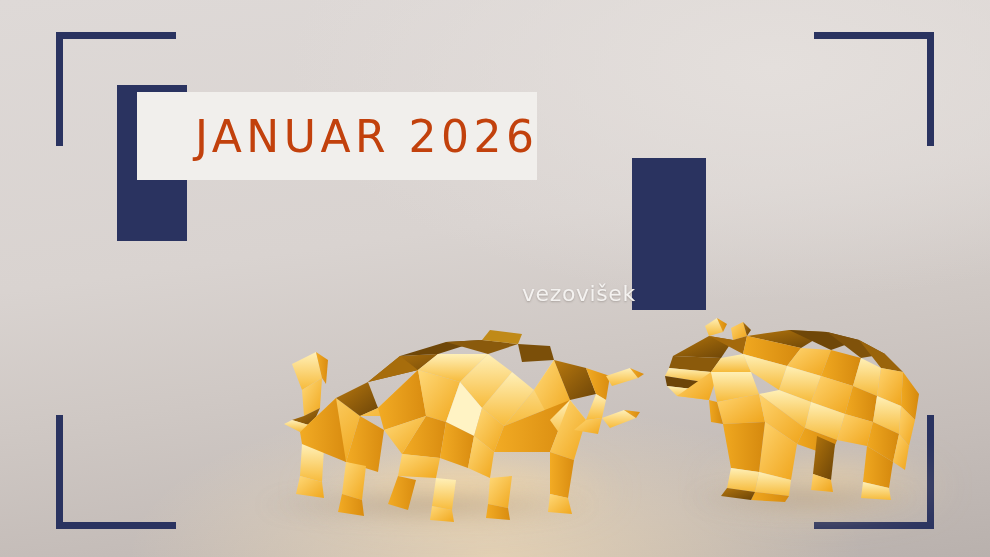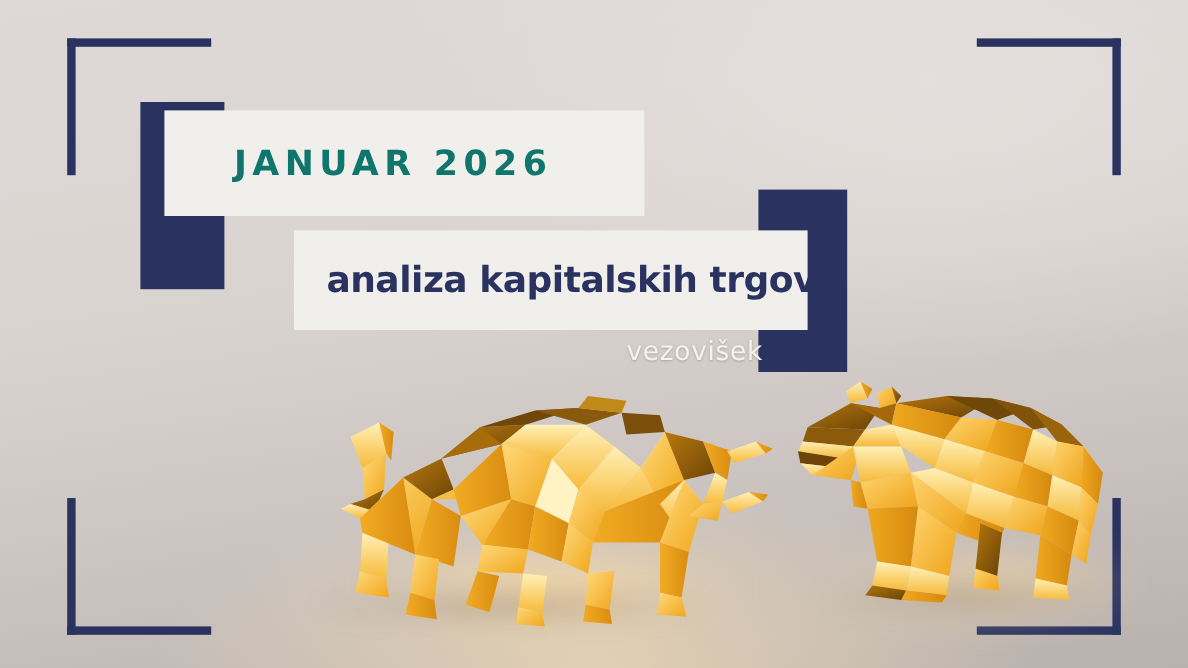--- a/index.html
+++ b/index.html
@@ -63,24 +63,24 @@
     left:137px; top:92px; width:400px; height:88px;
     padding-left:58px;
   }
   .card-sub {
     left:245px; top:192px; width:428px; height:83px;
     padding-left:27px;
   }
 
   .title-text {
     font-family: "DejaVu Sans", sans-serif;
-    font-weight: 700;
-    font-size: 29px;
+    font-weight: 400;
+    font-size: 44px;
     letter-spacing: 4.5px;
-    color:#0f766e;
+    color:#c2410c;
     white-space:nowrap;
   }
 
   .sub-text {
     font-family: "DejaVu Sans", sans-serif;
     font-weight: 700;
     font-size: 30px;
     letter-spacing: -0.4px;
     color:#2a3360;
     white-space:nowrap;
@@ -156,23 +156,20 @@
       <span class="v"></span>
   </div>
 
   <div class="navy-block navy-left"></div>
   <div class="navy-block navy-right"></div>
 
   <div class="card card-title">
     <div class="title-text">JANUAR 2026</div>
   </div>
 
-  <div class="card card-sub">
-    <div class="sub-text">analiza kapitalskih  trgov</div>
-  </div>
 
   <div class="brand">vezovišek</div>
 
   <div class="stage">
 
     <div class="glow glow-bull"></div>
     <div class="glow glow-bear"></div>
     <div class="shadow shadow-bull"></div>
     <div class="shadow shadow-bear"></div>
 

